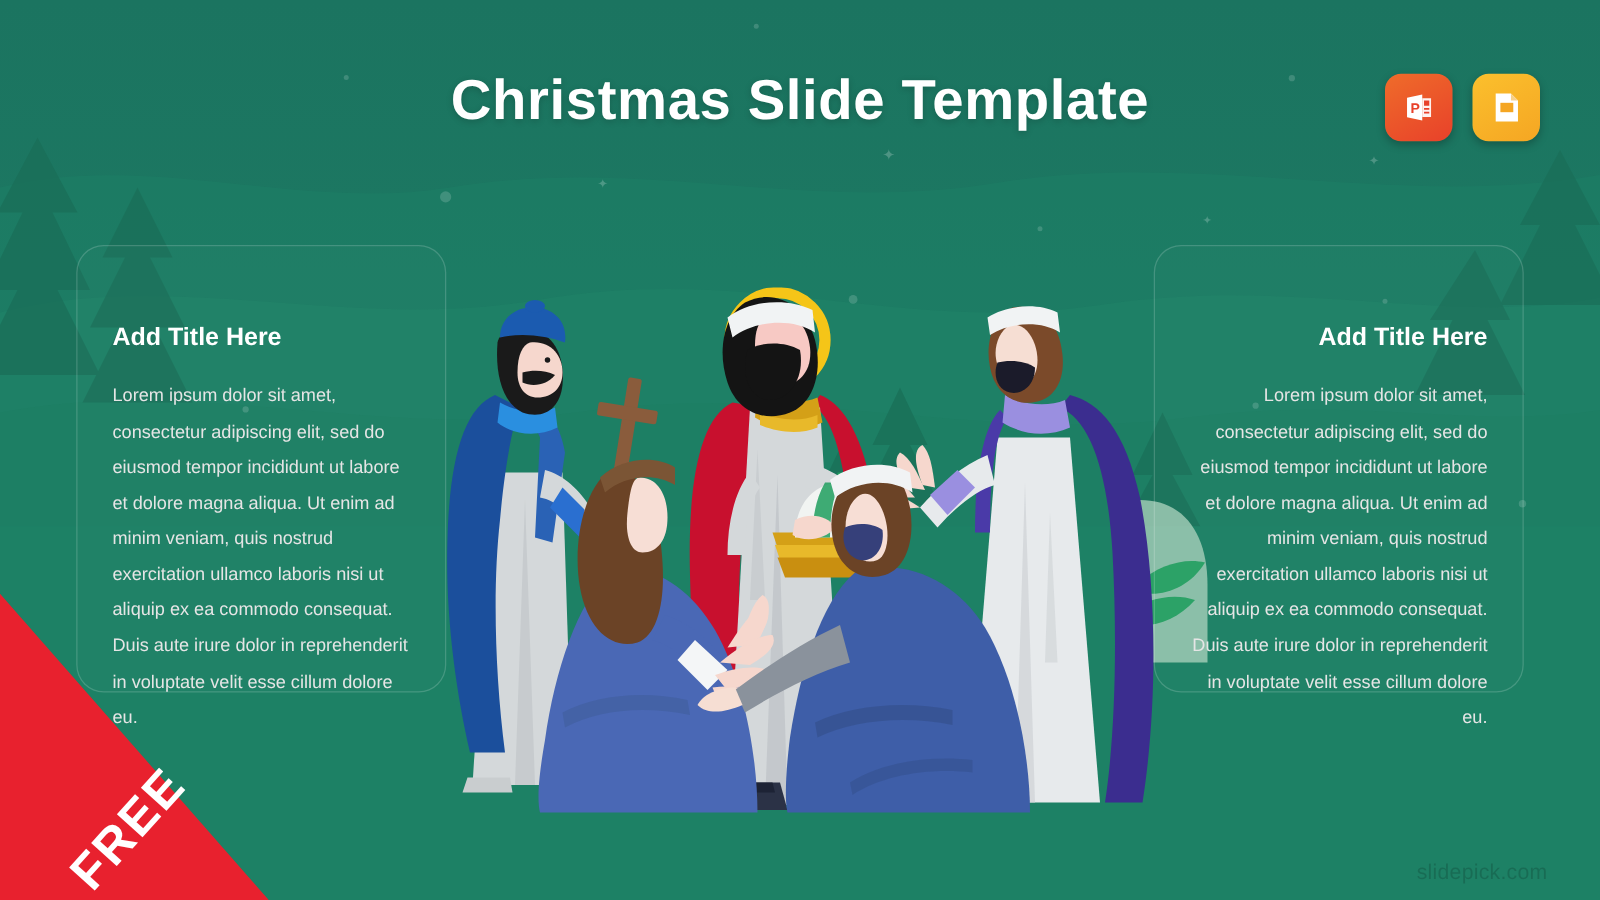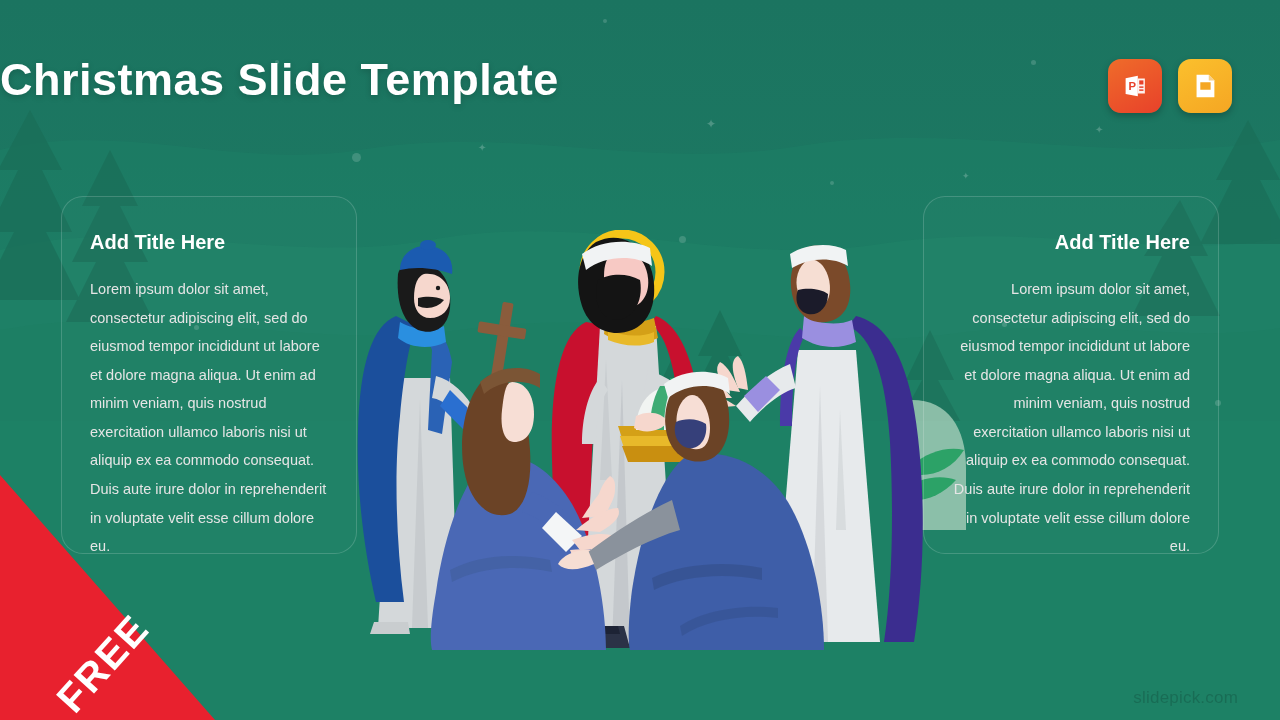--- a/index.html
+++ b/index.html
@@ -46,21 +46,21 @@
     font-size: 12px;
     line-height: 1;
   }
 
   
   .title {
     position: absolute;
     left: 0;
     right: 0;
     top: 54px;
-    text-align: left;
+    text-align: center;
     color: #ffffff;
     font-size: 45px;
     font-weight: bold;
     letter-spacing: 0.5px;
     text-shadow: 0 2px 6px rgba(0,0,0,0.18);
   }
 
   
   .format-icons {
     position: absolute;
@@ -83,21 +83,21 @@
 
   
   .card {
     position: absolute;
     top: 196px;
     width: 296px;
     height: 358px;
     border: 1px solid rgba(255,255,255,0.17);
     border-radius: 22px;
     box-sizing: border-box;
-    padding: 34px 28px 0 28px;
+    padding: 62px 28px 0 28px;
     background: rgba(255,255,255,0.015);
   }
   .card-left  { left: 61px;  text-align: left; }
   .card-right { right: 61px; text-align: right; }
   .card-title {
     color: #ffffff;
     font-size: 20px;
     font-weight: bold;
     margin: 0 0 21px 0;
   }

